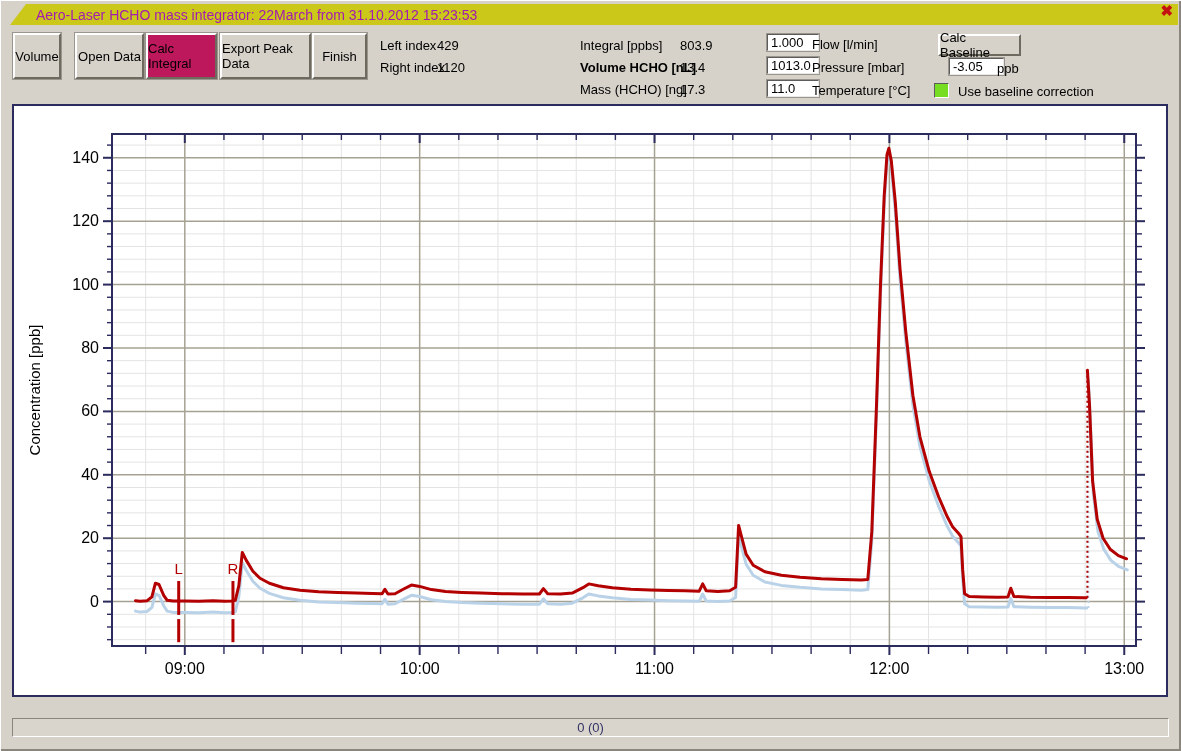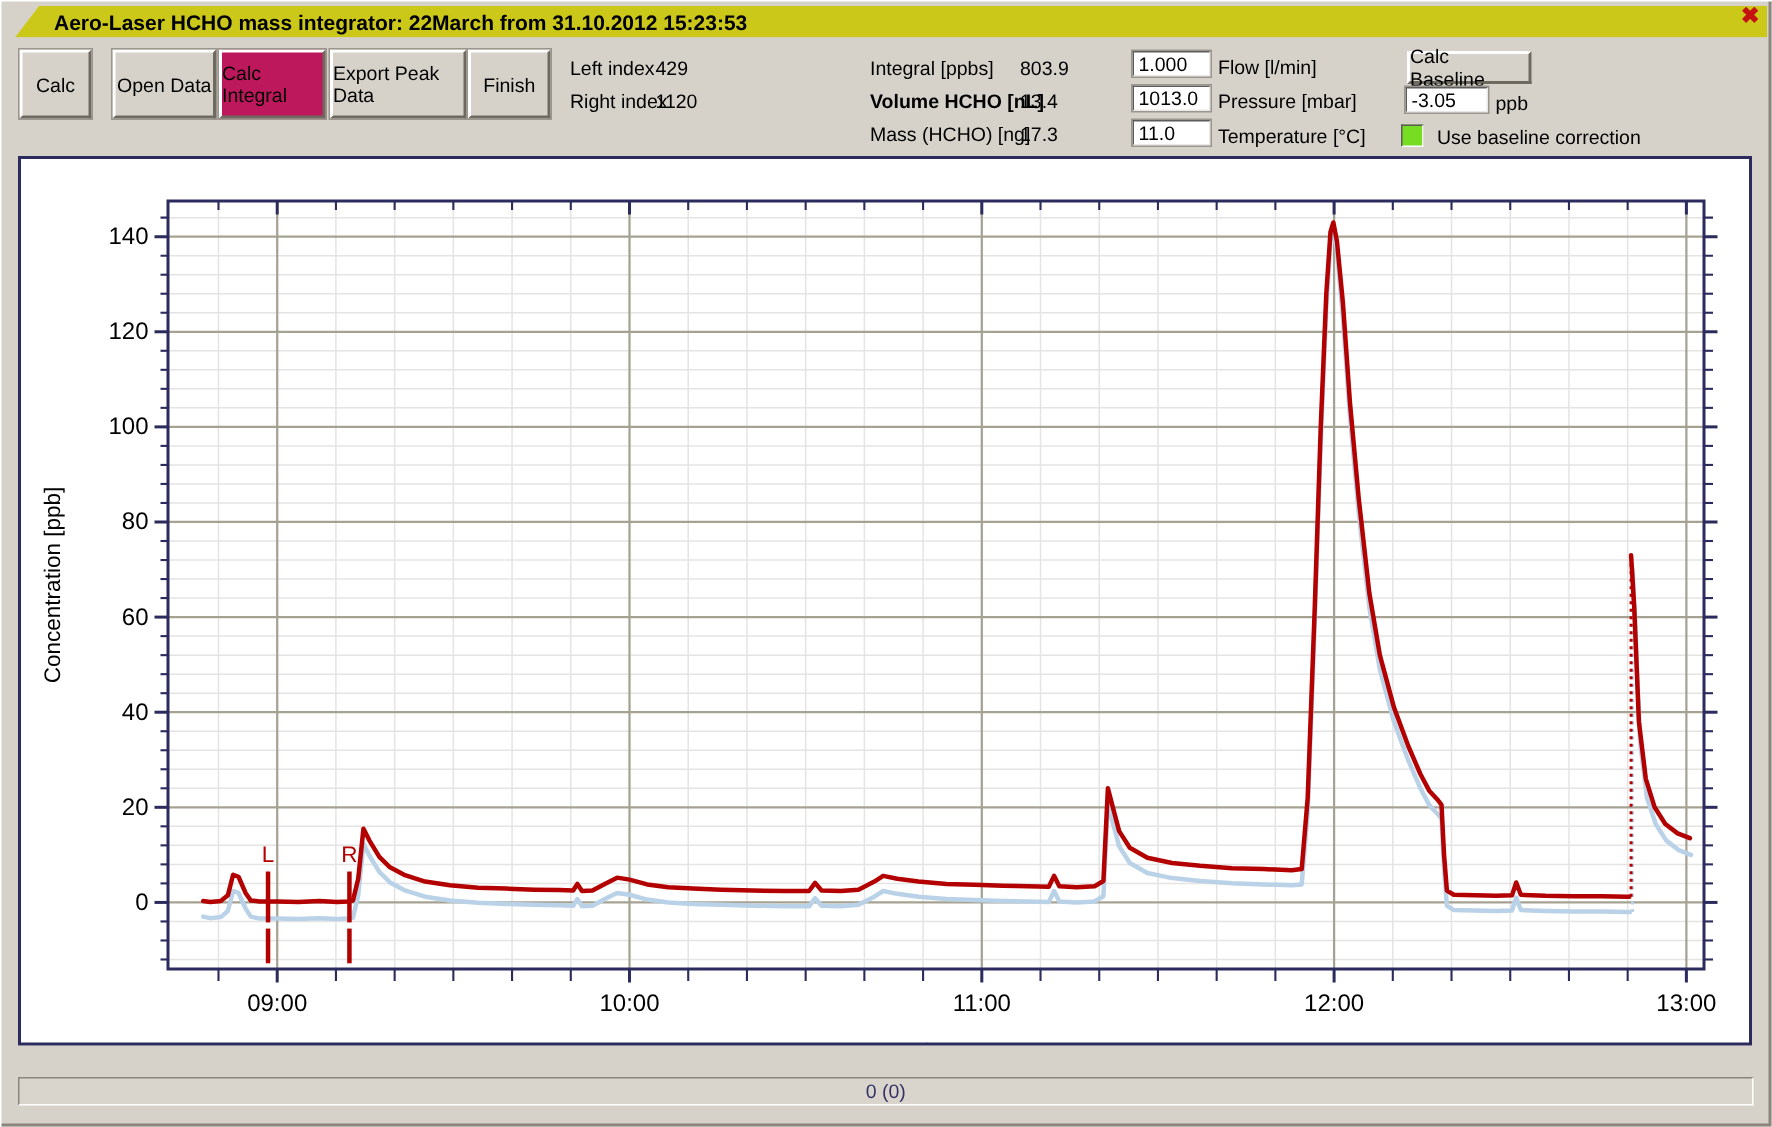--- a/index.html
+++ b/index.html
@@ -9,21 +9,21 @@
     font-family:"Liberation Sans",sans-serif;color:#000;
     box-shadow:inset 1px 1px 0 #ffffff, inset -2px -2px 0 #8a867e;
   }
   
   .titlebar{
     position:absolute;left:10px;top:4px;width:1168px;height:21px;
     background:#ccc81a;
     clip-path:polygon(16px 0,100% 0,100% 100%,0 100%);
     display:flex;align-items:center;
   }
-  .titlebar .title{margin-left:26px;font-size:14px;color:#000000;font-weight:bold;}
+  .titlebar .title{margin-left:26px;font-size:14px;color:#a21caf;}
   .close-x{
     position:absolute;right:8px;top:1px;font-size:15px;font-weight:bold;
     color:#c41212;cursor:default;line-height:19px;
   }
   
   .btn{
     position:absolute;top:33px;height:42px;background:#d6d2ca;
     border-top:2px solid #ffffff;border-left:2px solid #ffffff;
     border-right:2px solid #6e6a60;border-bottom:2px solid #6e6a60;
     outline:1px solid #9a968e;
@@ -39,21 +39,21 @@
     cursor:default;
   }
   .lbl{position:absolute;font-size:13px;white-space:nowrap;}
   .val{position:absolute;font-size:13px;white-space:nowrap;}
   .field{
     position:absolute;width:47px;height:15px;background:#ffffff;
     border-top:1px solid #5c5c5c;border-left:1px solid #5c5c5c;
     border-right:1px solid #e8e8e8;border-bottom:1px solid #e8e8e8;
     outline:1px solid #9a968e;
     font-size:13px;font-family:"Liberation Sans",sans-serif;
-    padding:0 0 0 3px;line-height:15px;
+    padding:0 0 0 3px;line-height:15px;margin-left:12px;
   }
   input.field{box-sizing:content-box;}
   .checkbox{
     position:absolute;width:13px;height:13px;background:#77dd22;
     border-top:1px solid #5c5c5c;border-left:1px solid #5c5c5c;
     border-right:1px solid #ffffff;border-bottom:1px solid #ffffff;
     cursor:default;
   }
   
   .chart-panel{
@@ -72,21 +72,21 @@
   }
 </style>
 </head>
 <body>
 
 <div class="titlebar" style="background: rgb(204, 200, 26);">
   <span class="title">Aero-Laser HCHO mass integrator: 22March from 31.10.2012 15:23:53</span>
 </div>
 <span class="close-x">✖</span>
 
-<div class="btn" style="left:13px;width:44px;">Calc</div>
+<div class="btn" style="left:13px;width:44px;">Volume</div>
 <div class="btn" style="left:75px;width:65px;">Open Data</div>
 <div class="btn light" style="left:146px;width:67px;">Calc Integral</div>
 <div class="btn" style="left:220px;width:87px;">Export Peak Data</div>
 <div class="btn" style="left:312px;width:51px;">Finish</div>
 
 <span class="lbl" style="left:380px;top:38px;">Left index</span>
 <span class="val" style="left:437px;top:38px;">429</span>
 <span class="lbl" style="left:380px;top:60px;">Right index</span>
 <span class="val" style="left:437px;top:60px;">1120</span>
 

